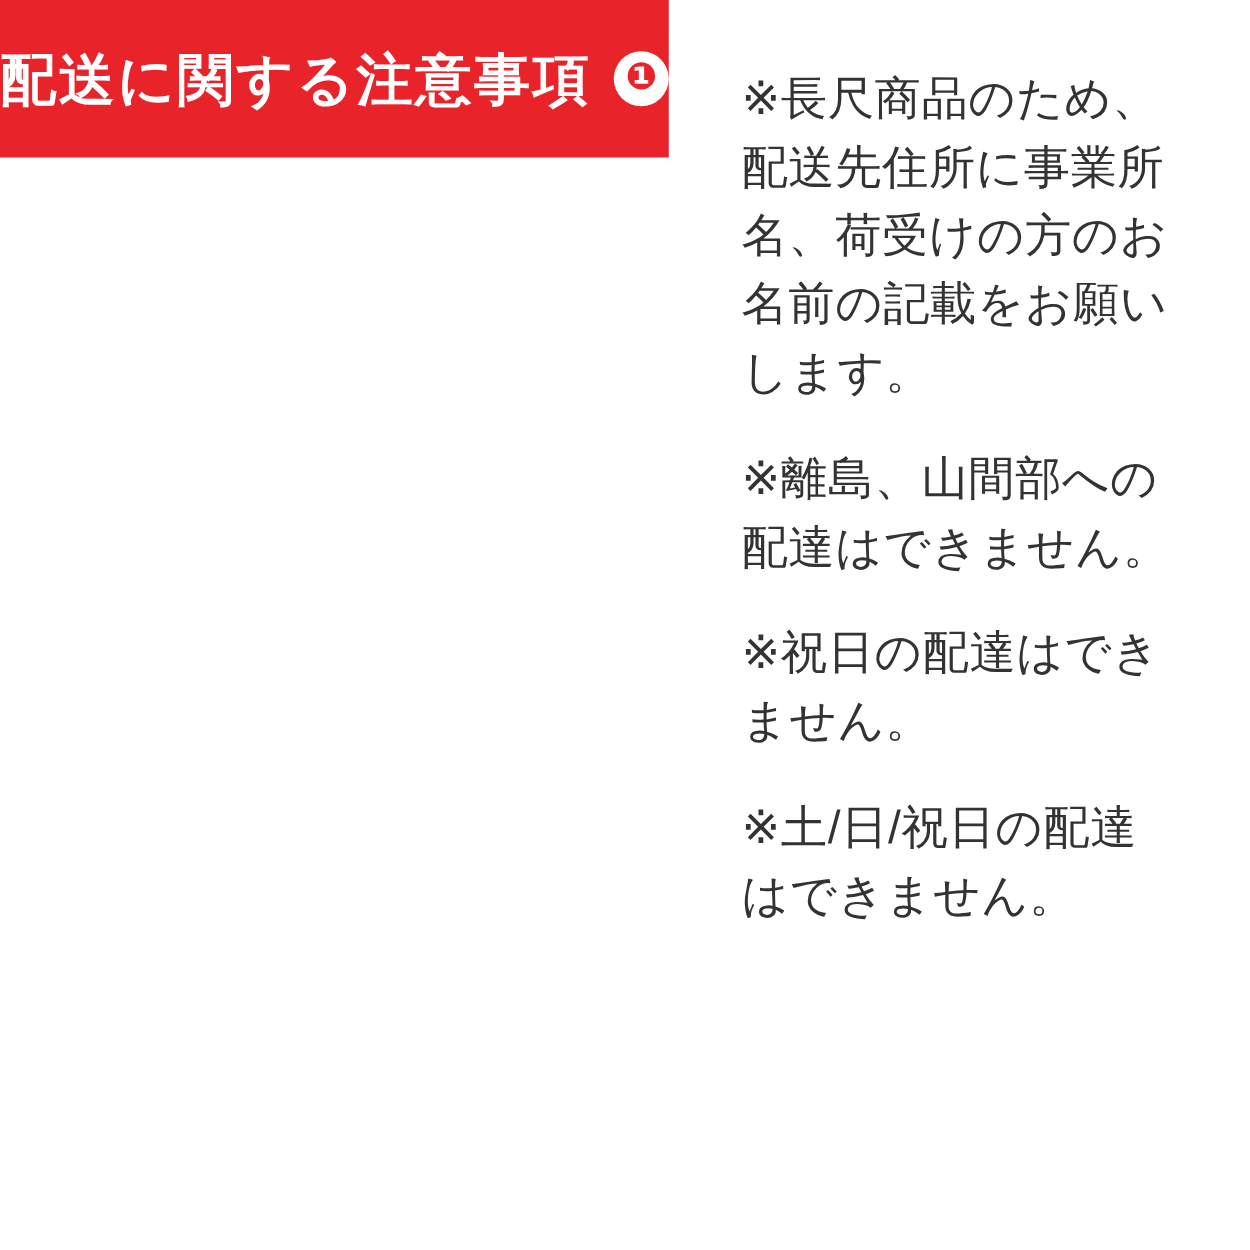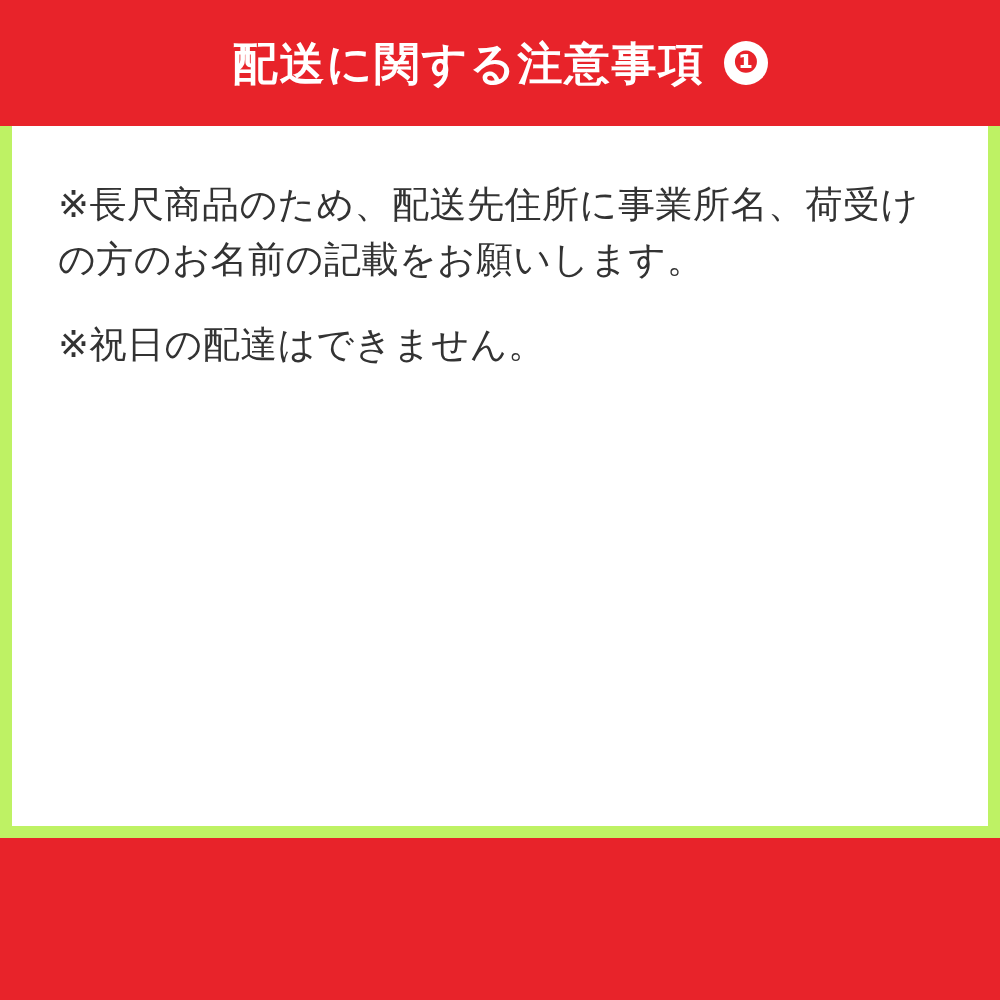--- a/index.html
+++ b/index.html
@@ -9,25 +9,25 @@
   body {
     width: 1000px;
     height: 1000px;
     background: #e8232a;
     font-family: "Liberation Sans", "DejaVu Sans", sans-serif;
     overflow: hidden;
   }
   .banner {
     position: relative;
     width: 1000px;
-    height: 838px;
-    background: #bef264;
+    height: 1000px;
+    background: #ffffff;
     box-sizing: border-box;
     display: flex;
-    flex-direction: column;
+    flex-direction: row;
   }
   .header {
     height: 126px;
     flex: 0 0 126px;
     display: flex;
     align-items: center;
     justify-content: center;
     background: #e8232a;
   }
   .header-inner {
@@ -90,16 +90,18 @@
     <div class="header-inner">
       <div class="header-title">配送に関する注意事項</div>
       <div class="badge-circle">
         <span>❶</span>
       </div>
     </div>
   </div>
 
   <div class="content">
     <p class="note">※長尺商品のため、配送先住所に事業所名、荷受けの方のお名前の記載をお願いします。</p>
+    <p class="note">※離島、山間部への配達はできません。</p>
     <p class="note">※祝日の配達はできません。</p>
+    <p class="note">※土/日/祝日の配達はできません。</p>
   </div>
 
 </div>
 
 </body></html>

